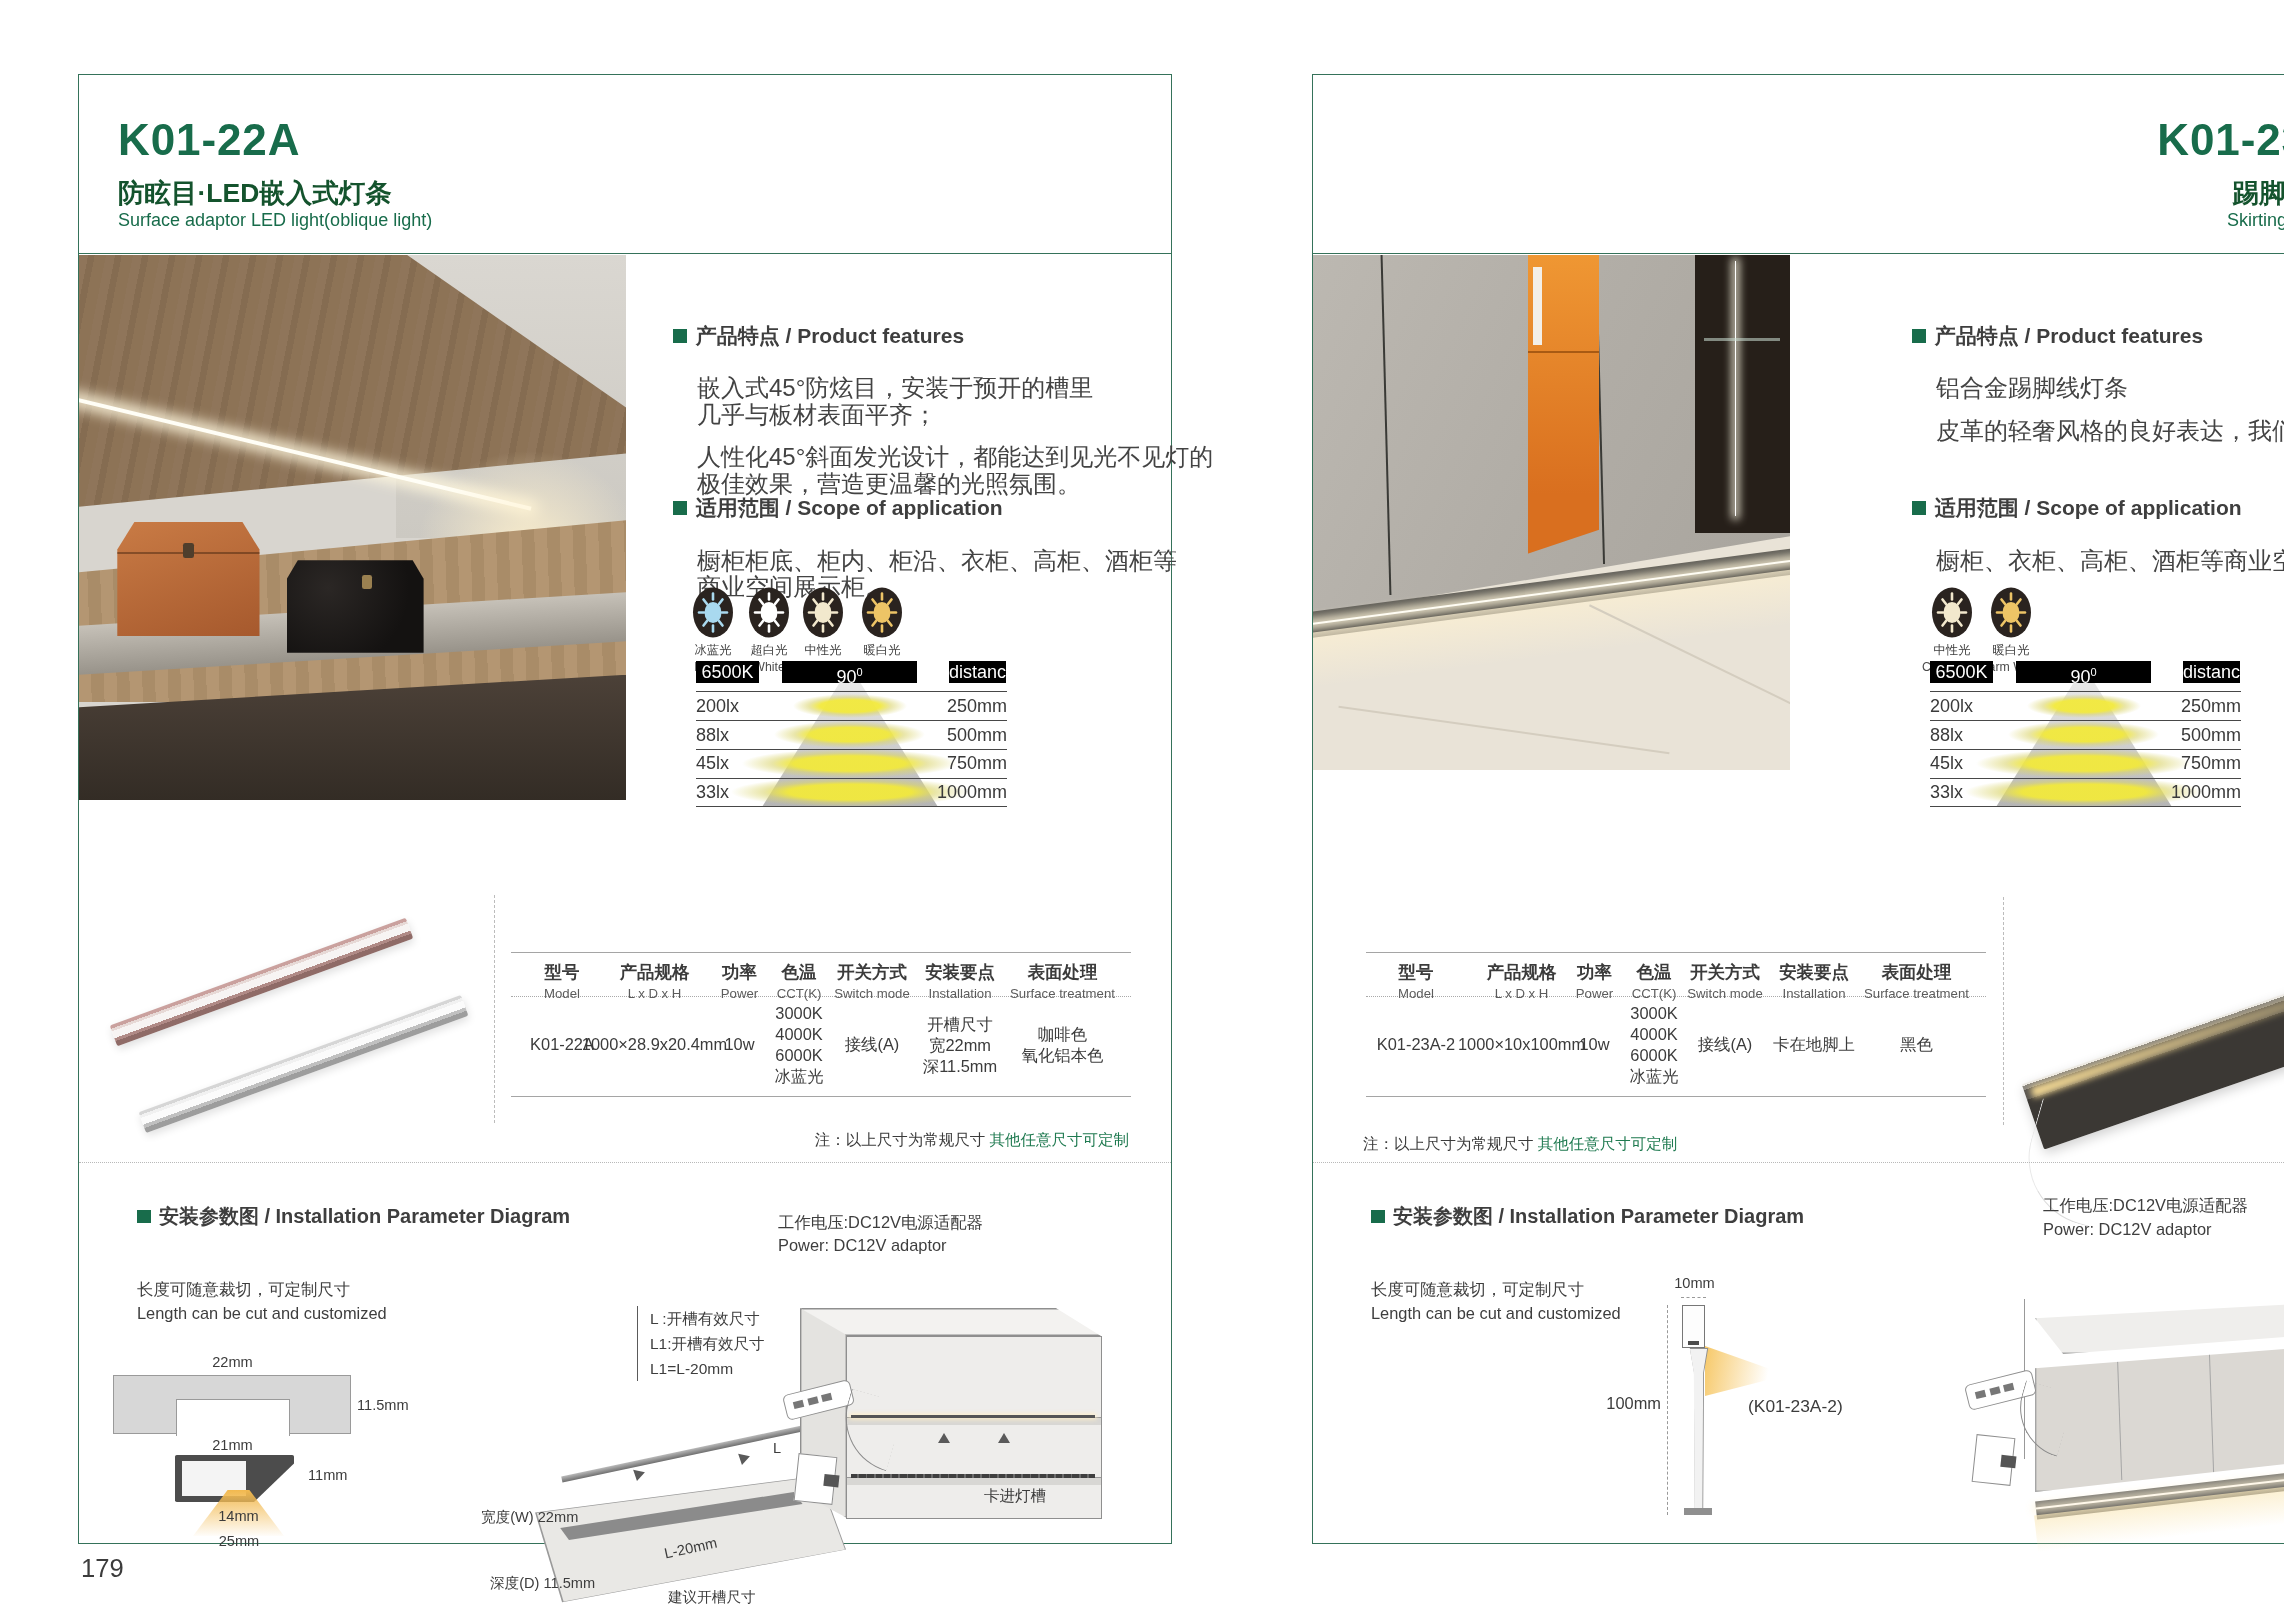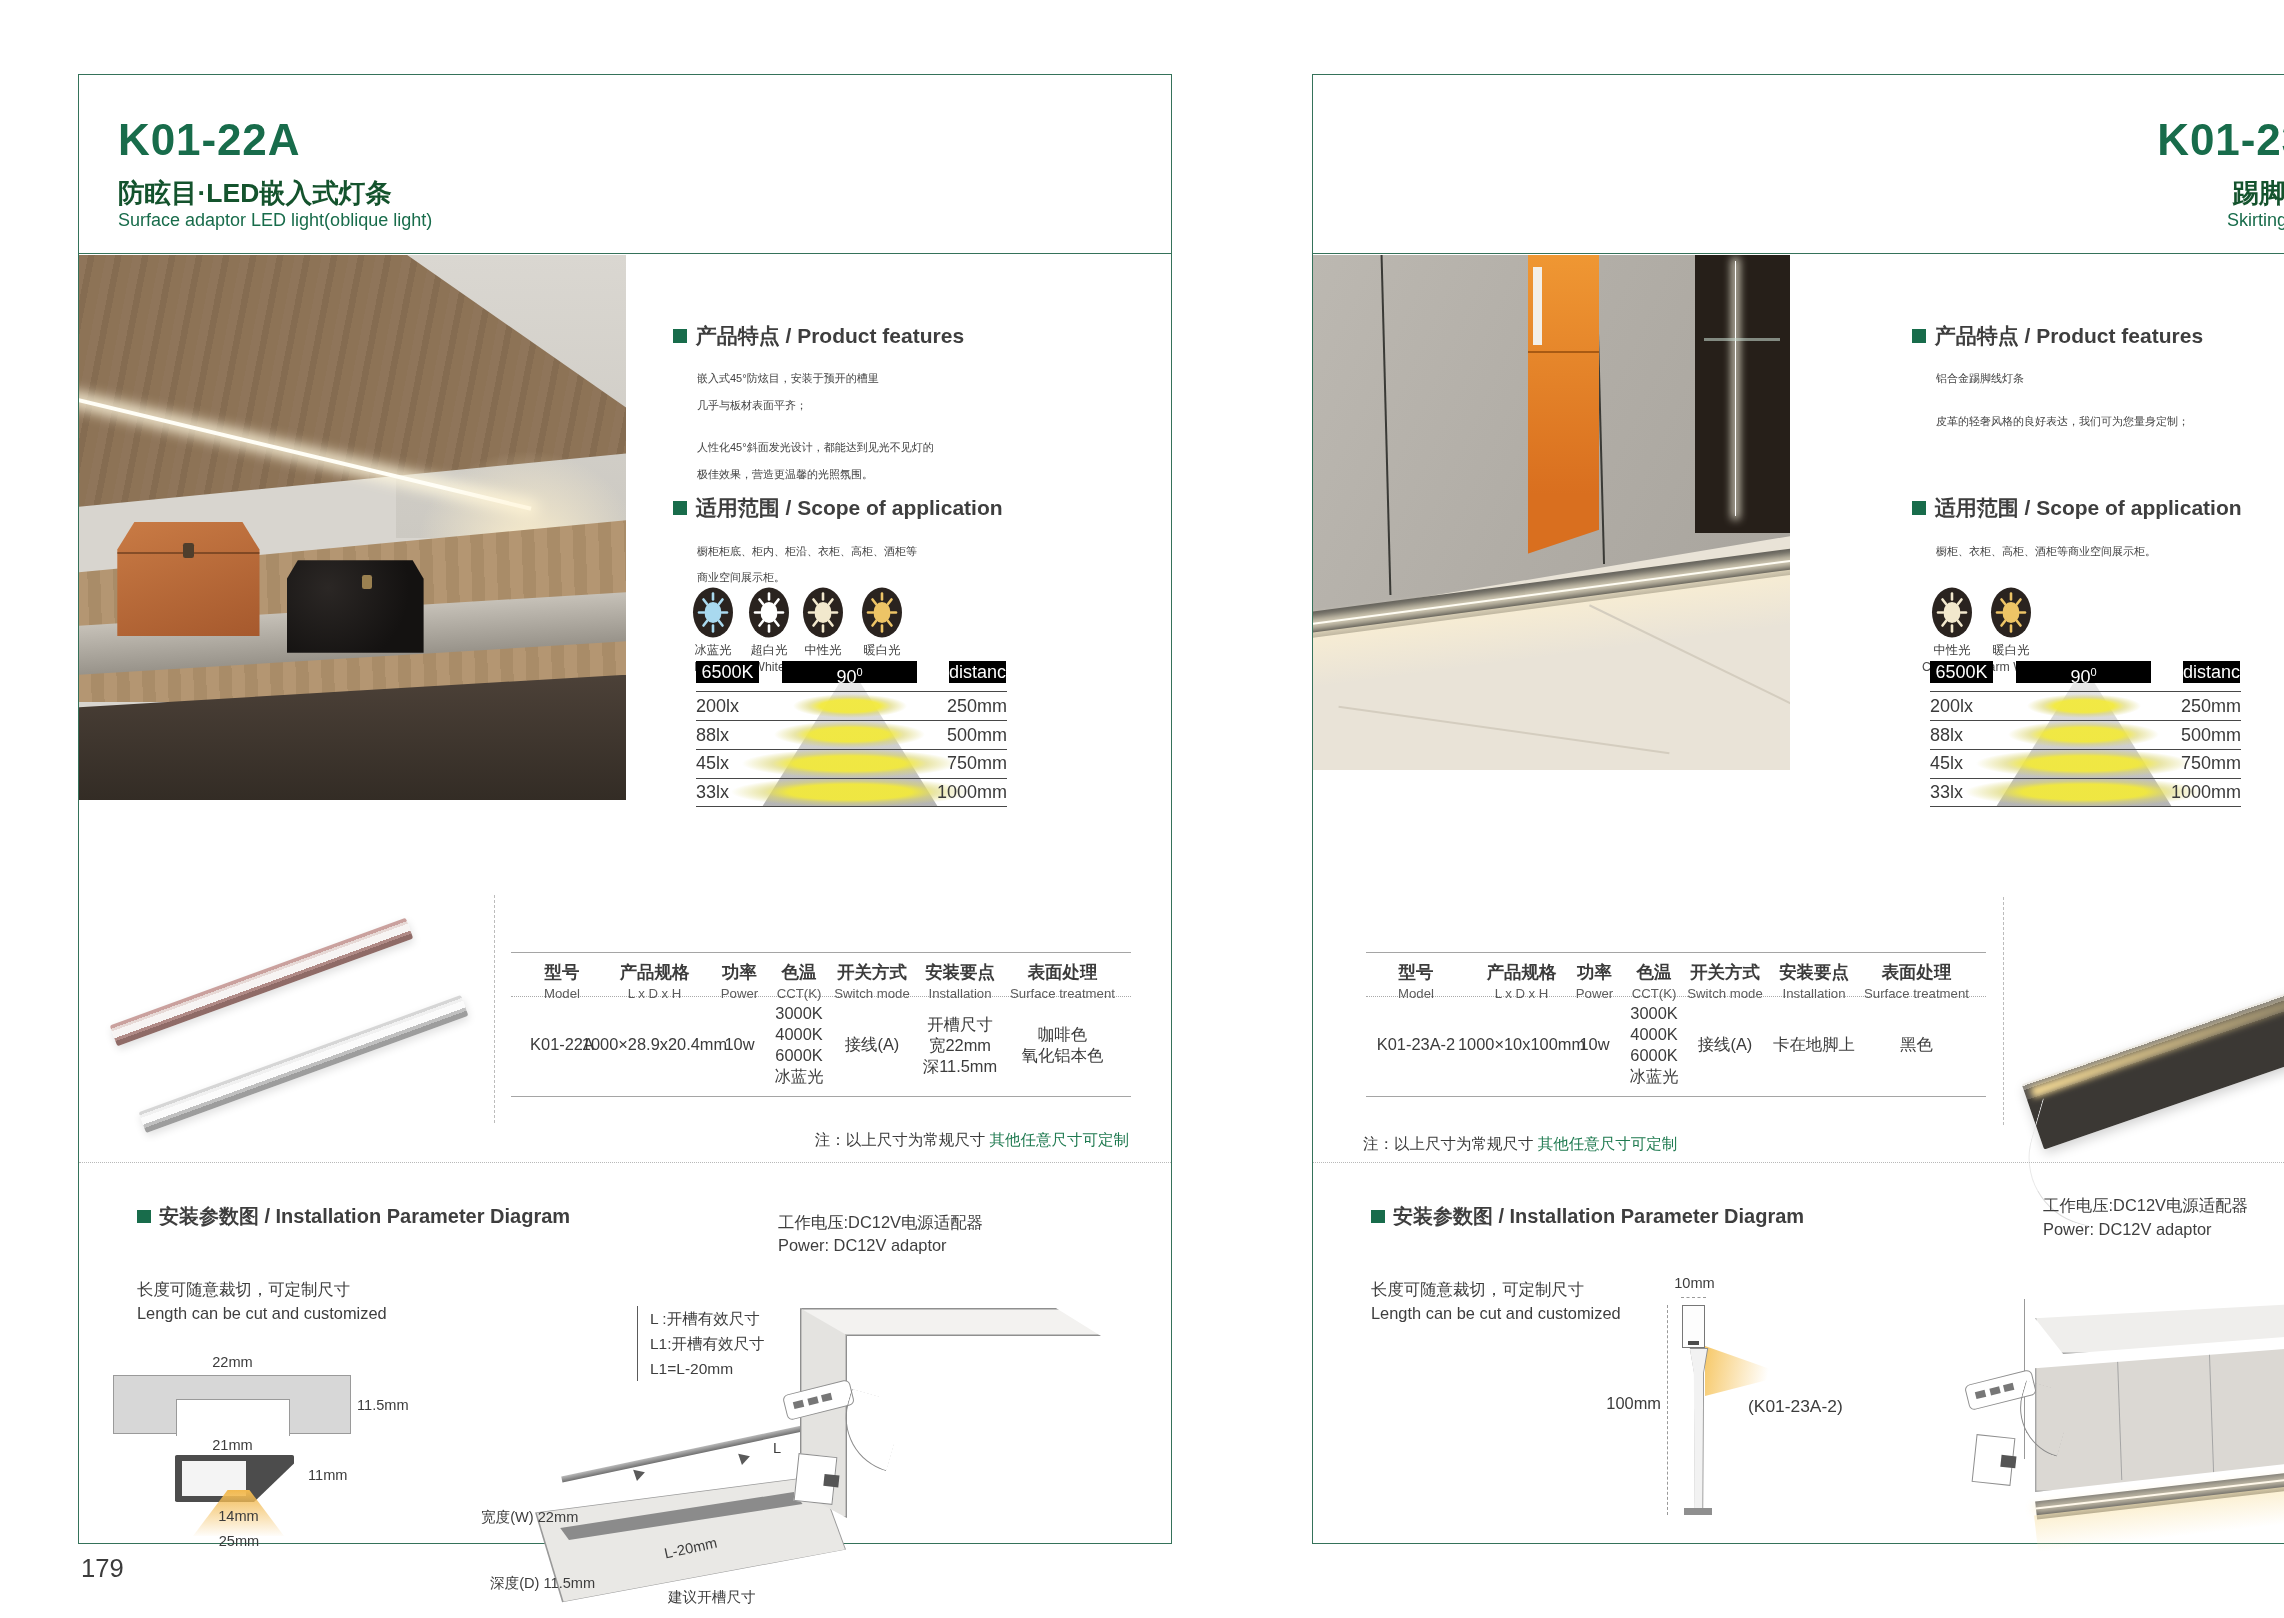--- a/index.html
+++ b/index.html
@@ -10,21 +10,21 @@
   .page-right{left:1312px;width:1093px;}
   .abs{position:absolute;}
   
   .model-title{position:absolute;font-size:44px;font-weight:bold;color:#186c4b;letter-spacing:0.9px;}
   .sub-zh{position:absolute;font-size:26.5px;font-weight:bold;color:#14532d;}
   .sub-en{position:absolute;font-size:18px;color:#186c4b;}
   .rule{position:absolute;left:0;right:0;height:1.4px;background:#35725a;}
   
   .sec-head{position:absolute;display:flex;align-items:center;gap:9px;font-size:21px;font-weight:bold;color:#3e3e3e;}
   .sec-sq{width:13.7px;height:13.7px;background:#186c4b;flex:0 0 auto;}
-  .body-t{position:absolute;font-size:11px;color:#434343;line-height:1.45;white-space:nowrap;}
+  .body-t{position:absolute;font-size:24px;color:#434343;line-height:1.45;white-space:nowrap;}
   
   .pm-bar{position:absolute;height:22px;background:#000000;color:#fff;font-size:18px;line-height:22px;text-align:center;}
   .pm-bar sup{font-size:11px;}
   .pm-line{position:absolute;height:1.4px;background:#474747;}
   .pm-lux{position:absolute;font-size:18px;color:#3a3a3a;}
   .pm-mm{position:absolute;font-size:18px;color:#3a3a3a;text-align:right;}
   .pm-cone{position:absolute;background:linear-gradient(180deg,rgba(205,205,205,.45),rgba(160,160,160,.78));
            clip-path:polygon(44% 0,56% 0,100% 100%,0 100%);}
   .pm-ell{position:absolute;background:radial-gradient(ellipse closest-side,rgba(242,233,60,.95) 0 52%,rgba(219,213,110,.6) 72%,rgba(205,205,190,0) 100%);}
   .icon-g{position:absolute;width:100px;text-align:center;}
@@ -309,20 +309,29 @@
     <div class="dim" style="left:9px;top:147px;">深度(D) 11.5mm</div>
     <div class="dim" style="left:187px;top:161px;">建议开槽尺寸</div>
   </div>
 
   <div class="small-t" style="left:699px;top:1137px;">工作电压:DC12V电源适配器</div>
   <div class="small-t" style="left:699px;top:1161px;">Power: DC12V adaptor</div>
 
   <div class="abs" style="left:703px;top:1206px;width:375px;height:249px;">
     <div class="abs" style="left:18px;top:27px;width:301px;height:28px;clip-path:polygon(0 0,85% 0,100% 100%,15% 100%);background:#f3f2f0;border:0;box-shadow:inset 0 0 0 1.4px #8f8f8f;"></div>
     <div class="abs" style="left:18px;top:27px;width:47px;height:210px;clip-path:polygon(0 0,100% 13%,100% 100%,0 88%);background:#e4e3e0;box-shadow:inset 0 0 0 1.4px #8f8f8f;"></div>
+    <div class="lineart" style="left:64px;top:55px;width:256px;height:183px;background:#eeedeb;">
+      <div class="abs" style="left:0;top:80px;width:100%;height:7.3px;background:#d8d7d4;border-top:1.4px solid #9a9a9a;"></div>
+      <div class="abs" style="left:3.7px;top:78px;width:96%;height:2.7px;background:#555;box-shadow:0 0 4.6px 1.4px rgba(255,240,200,.9);"></div>
+      <div class="abs" style="left:0;top:140px;width:100%;height:7.3px;background:#d8d7d4;border-top:1.4px solid #9a9a9a;"></div>
+      <div class="abs" style="left:3.7px;top:137px;width:96%;height:3.7px;background:repeating-linear-gradient(90deg,#3f3f3f 0 6.4px,#6b6b6b 6.4px 8.2px);"></div>
+      <div class="arr-up" style="left:91px;top:96px;"></div>
+      <div class="arr-up" style="left:151px;top:96px;"></div>
+      <div class="dim" style="left:137px;top:149px;font-size:15.5px;">卡进灯槽</div>
+    </div>
     <div class="lineart" style="left:1.8px;top:106px;width:69px;height:25.6px;border-radius:5.5px;background:#fff;transform:rotate(-14deg);">
       <div class="abs" style="left:8.2px;top:8.2px;width:10px;height:6.4px;background:#777;"></div>
       <div class="abs" style="left:23px;top:8.2px;width:10px;height:6.4px;background:#777;"></div>
       <div class="abs" style="left:37px;top:8.2px;width:10px;height:6.4px;background:#777;"></div>
     </div>
     <div class="wire" style="left:59px;top:114px;width:55px;height:69px;border-color:#8a8a8a;"></div>
     <div class="lineart" style="left:13.7px;top:174px;width:39px;height:48px;background:#fff;transform:rotate(6deg);">
       <div class="abs" style="left:26.5px;top:17.4px;width:15.5px;height:12px;background:#555;"></div>
     </div>
   </div>

